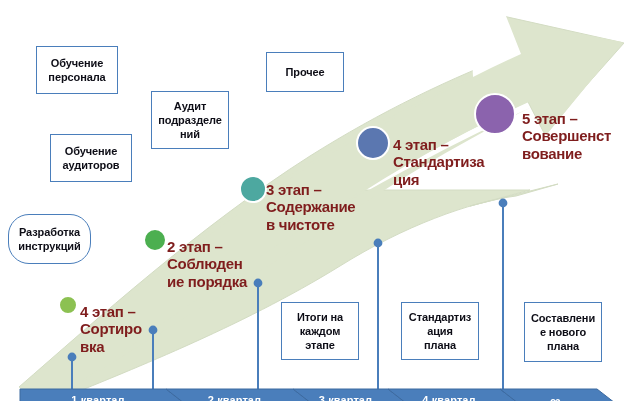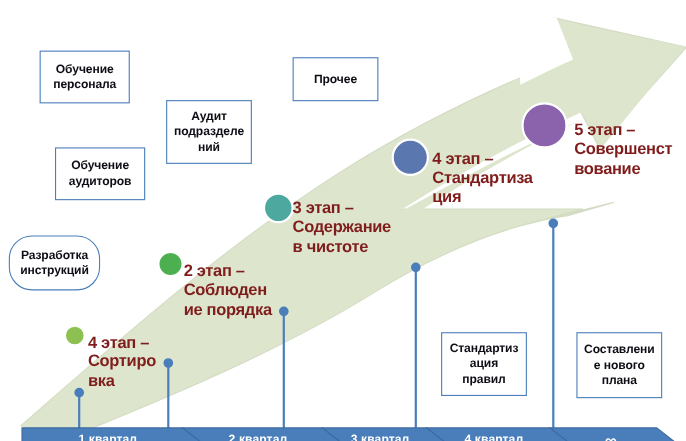--- a/index.html
+++ b/index.html
@@ -183,25 +183,30 @@
 
   <div class="info-box" style="left:266px; top:36px; width:78px; height:40px; font-size:11px;">
     <span style="white-space:pre-line;">Прочее</span>
   </div>
 
   <div class="info-box" style="left:8px; top:198px; width:83px; height:50px; font-size:11px;border-radius:21px;">
     <span style="white-space:pre-line;">Разработка
 инструкций</span>
   </div>
 
+  <div class="info-box" style="left:281px; top:286px; width:78px; height:58px; font-size:11px;">
+    <span style="white-space:pre-line;">Итоги на
+каждом
+этапе</span>
+  </div>
 
   <div class="info-box" style="left:401px; top:286px; width:78px; height:58px; font-size:11px;">
     <span style="white-space:pre-line;">Стандартиз
 ация
-правил</span>
+плана</span>
   </div>
 
   <div class="info-box" style="left:524px; top:286px; width:78px; height:60px; font-size:11px;">
     <span style="white-space:pre-line;">Составлени
 е нового
 плана</span>
   </div>
 
   <div class="stage-circle" style="left:58px; top:279px; width:20px; height:20px; background:#8cc152;"></div>
   <div class="stage-circle" style="left:143px; top:212px; width:24px; height:24px; background:#4caf50;"></div>

